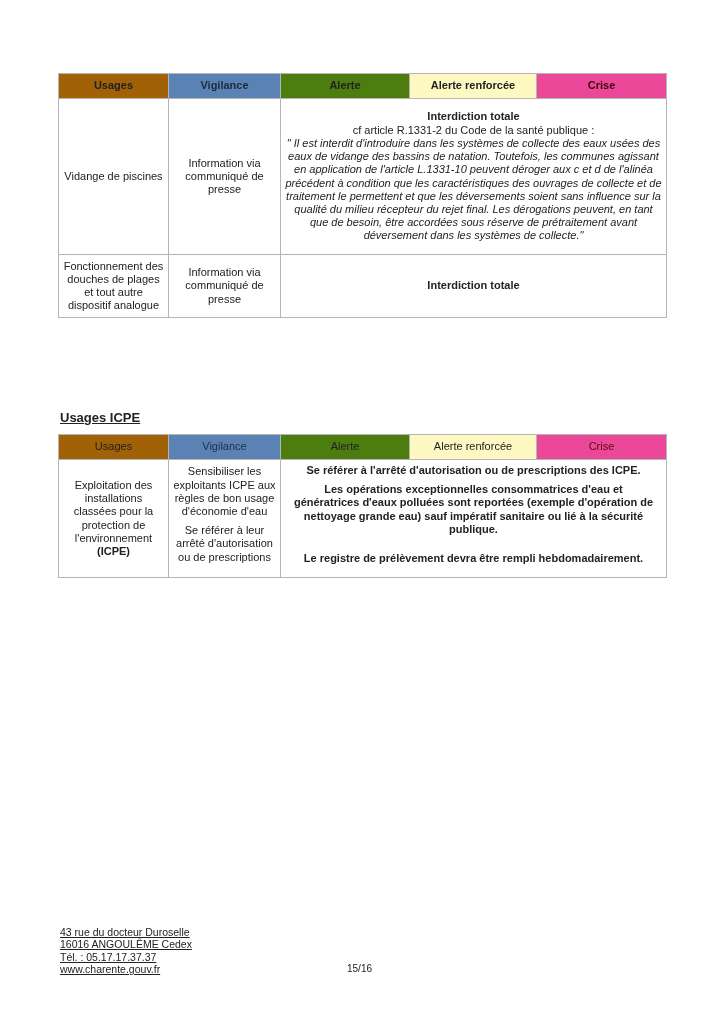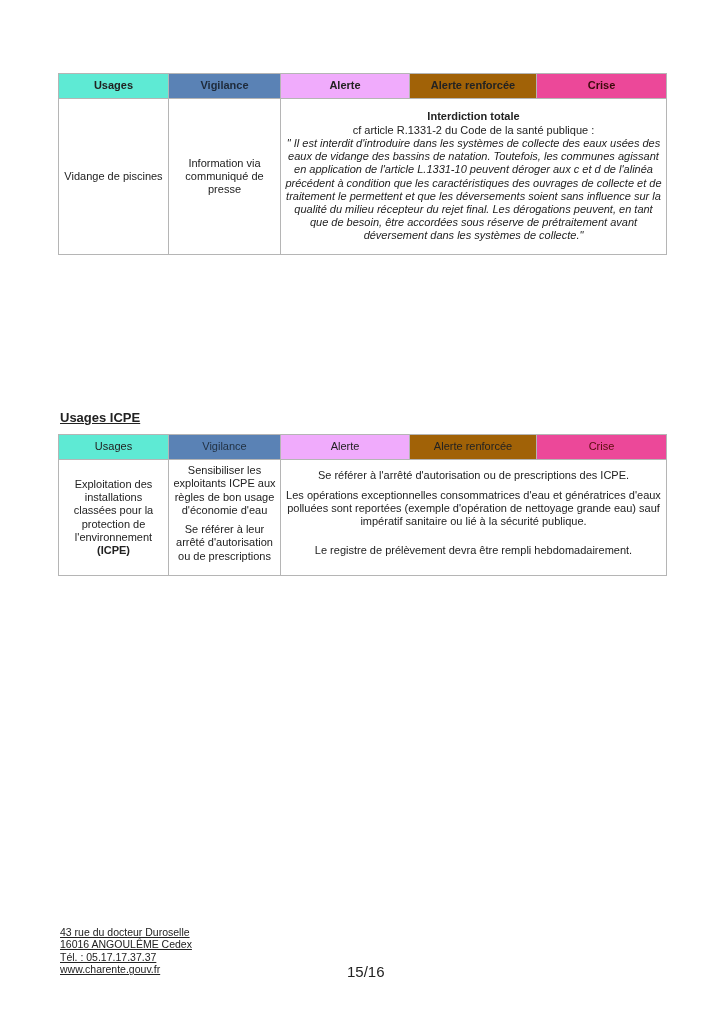--- a/index.html
+++ b/index.html
@@ -14,24 +14,24 @@
     font-size:11px; line-height:13.2px;
   }
   table.rt td, table.rt th {
     border:1px solid #b5b5b5; text-align:center; vertical-align:middle;
     padding:2px 3px; word-wrap:break-word;
   }
   col.c1 { width:110px; } col.c2 { width:112px; } col.c3 { width:129px; }
   col.c4 { width:127px; } col.c5 { width:130px; }
   th { height:20px; font-weight:normal; }
   .t1 th { font-weight:bold; }
-  .h-usages { background:#5eead4; color:#222; }
+  .h-usages { background:#a16207; color:#222; }
   .h-vig { background:#5a82b5; color:#1e2a3a; }
-  .h-alerte { background:#f0abfc; color:#222; }
-  .h-renf { background:#a16207; color:#222; }
+  .h-alerte { background:#4d7c0f; color:#222; }
+  .h-renf { background:#fef9c3; color:#222; }
   .h-crise { background:#ec4899; color:#3a0a0a; }
   .t2 .h-vig { color:#223244; }
   .t2 .h-crise { color:#5a0c0c; }
   .bold { font-weight:bold; }
   .ital { font-style:italic; }
   .blk { display:block; }
   #t1 { top:73px; }
   #t2 { top:434px; }
   .r1 td { height:151px; }
   .r2 td { height:72px; }
@@ -41,21 +41,21 @@
   .icpe p:last-child { margin-bottom:8px; }
   .icpe .gap { margin-top:16px; }
   .section-title {
     position:absolute; left:60px; top:410px; font-size:13px; font-weight:bold;
     text-decoration:underline; color:#222;
   }
   .footer {
     position:absolute; left:60px; top:926px; font-size:10.5px; line-height:12.4px; color:#222;text-decoration:underline;
   }
   .page-num {
-    position:absolute; left:347px; top:963px; font-size:15px; color:#222;
+    position:absolute; left:347px; top:963px; font-size:10px; color:#222;
   }
 </style>
 </head>
 <body>
 
 <table class="rt t1" id="t1">
   <colgroup>
       <col class="c1">
       <col class="c2">
       <col class="c3">
@@ -71,20 +71,25 @@
     <th class="h-crise">Crise</th>
   </tr>
   <tr class="r1">
     <td>Vidange de piscines</td>
     <td>Information via communiqué de presse</td>
     <td colspan="3">
       <span class="blk bold">Interdiction totale</span>
       <span class="blk">cf article R.1331-2 du Code de la santé publique :</span>
       <span class="blk ital">" Il est interdit d'introduire dans les systèmes de collecte des eaux usées des eaux de vidange des bassins de natation. Toutefois, les communes agissant en application de l'article L.1331-10 peuvent déroger aux c et d de l'alinéa précédent à condition que les caractéristiques des ouvrages de collecte et de traitement le permettent et que les déversements soient sans influence sur la qualité du milieu récepteur du rejet final. Les dérogations peuvent, en tant que de besoin, être accordées sous réserve de prétraitement avant déversement dans les systèmes de collecte."</span>
     </td>
+  </tr>
+  <tr class="r3">
+    <td>Fonctionnement des douches de plages et tout autre dispositif analogue</td>
+    <td>Information via communiqué de presse</td>
+    <td colspan="3" class="bold">Interdiction totale</td>
   </tr>
 </tbody>
   </table>
 
 <div class="section-title">Usages ICPE</div>
 
 <table class="rt t2" id="t2">
   <colgroup>
       <col class="c1">
       <col class="c2">
@@ -102,21 +107,21 @@
   </tr>
   <tr class="icpe">
     <td>
       <span class="blk">Exploitation des installations classées pour la protection de l'environnement</span>
       <span class="blk bold">(ICPE)</span>
     </td>
     <td>
       <p>Sensibiliser les exploitants ICPE aux règles de bon usage d'économie d'eau</p>
       <p>Se référer à leur arrêté d'autorisation ou de prescriptions</p>
     </td>
-    <td colspan="3" style="padding:4px 2px;">
+    <td colspan="3" style="padding:4px 10px;font-weight:bold;">
       <p>Se référer à l'arrêté d'autorisation ou de prescriptions des ICPE.</p>
       <p>Les opérations exceptionnelles consommatrices d'eau et génératrices d'eaux polluées sont reportées (exemple d'opération de nettoyage grande eau) sauf impératif sanitaire ou lié à la sécurité publique.</p>
       <p class="gap">Le registre de prélèvement devra être rempli hebdomadairement.</p>
     </td>
   </tr>
 </tbody>
   </table>
 
 <div class="footer">
   <div>43 rue du docteur Duroselle</div>

